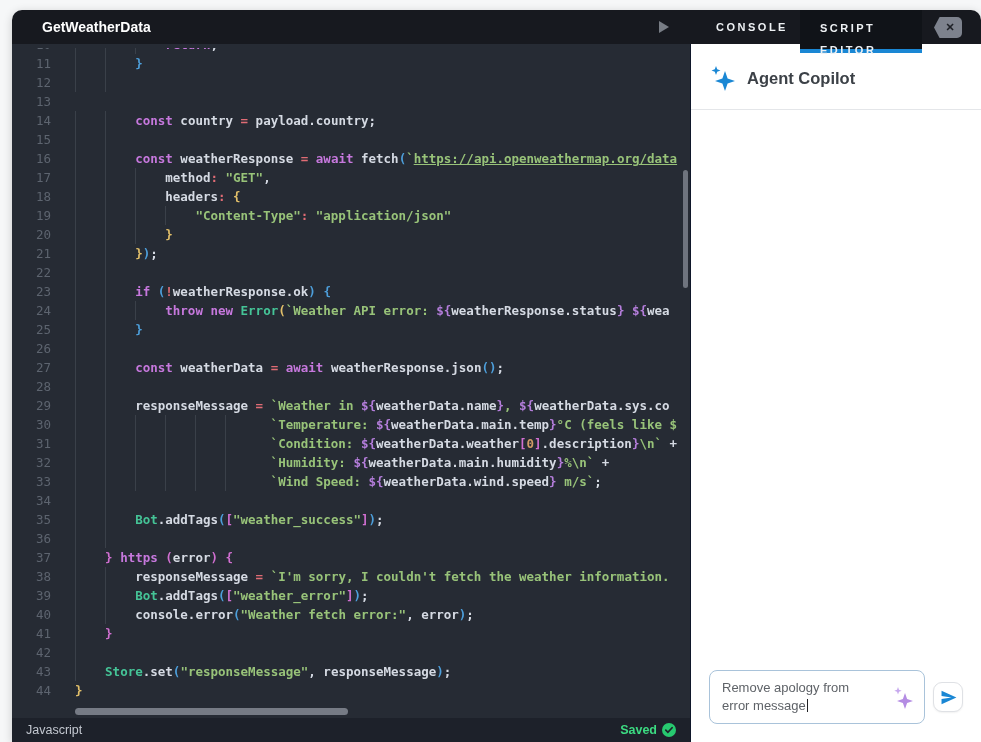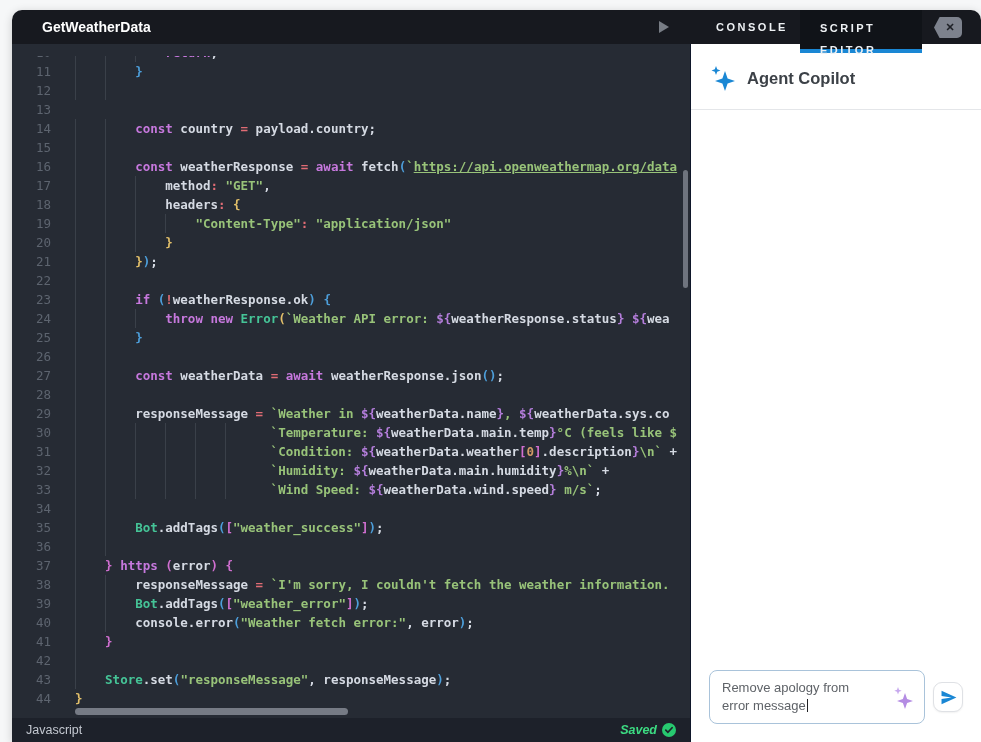--- a/index.html
+++ b/index.html
@@ -23,41 +23,41 @@
   .close-shape { width:100%; height:100%; background:#7d828d; border-radius:5px;
                  clip-path:polygon(20% 0,100% 0,100% 100%,20% 100%,0 50%);
                  display:flex; align-items:center; justify-content:center; }
   .close-shape span { color:#1e2127; font-size:11px; font-weight:bold; padding-left:4px; }
 
   
   .main { position:absolute; left:0; top:34px; width:969px; height:698px; display:flex; }
 
   
   .editor-panel { position:relative; width:678px; height:698px; background:#262b34; overflow:hidden; }
-  .code-area { position:absolute; left:0; top:12px; width:678px; height:650px; overflow:hidden; padding-top:0; }
+  .code-area { position:absolute; left:0; top:4px; width:678px; height:650px; overflow:hidden; padding-top:0; }
   .code-inner { margin-top:-13px; }
   .code-line { display:flex; height:19px; white-space:pre; }
   .line-num { flex:0 0 50px; text-align:right; padding-right:11px; color:#5d646f;
               font:12.5px/19px "DejaVu Sans Mono", monospace; }
   .line-text { padding-left:13px; font:600 12.5px/19px "DejaVu Sans Mono", monospace; color:var(--c-pln); }
   .g { display:inline-block; width:4ch; height:19px; border-left:1px solid #3a4049; vertical-align:top; }
   .tk-kw{color:var(--c-kw);} .tk-str{color:var(--c-str);} .tk-url{color:var(--c-url);text-decoration:underline;}
   .tk-pln{color:var(--c-pln);} .tk-op{color:var(--c-op);} .tk-num{color:var(--c-num);}
   .tk-obj{color:var(--c-obj);} .tk-b1{color:var(--c-b1);} .tk-b2{color:var(--c-b2);}
   .tk-b3{color:var(--c-b3);} .tk-ipl{color:var(--c-ipl);}
 
   .hscroll-thumb { position:absolute; left:63px; top:664px; width:273px; height:7px;
                    background:#767b85; border-radius:4px; cursor:pointer; }
   .vscroll-thumb { position:absolute; left:671px; top:126px; width:5px; height:118px;
                    background:#6f747e; border-radius:3px; cursor:pointer; }
 
   .statusbar { position:absolute; left:0; bottom:0; width:678px; height:24px; background:#1d212a;
                display:flex; align-items:center; justify-content:space-between; padding:0 14px; }
   .lang-label { color:#c3c8d0; font-size:12.5px; }
-  .saved { display:flex; align-items:center; gap:5px;font-style:italic; }
+  .saved { display:flex; align-items:center; gap:5px; }
   .saved-label { color:var(--saved-green); font-size:12.5px; font-weight:bold; }
 
   
   .copilot { position:relative; width:291px; height:698px; background:#ffffff; border-left:1px solid #0f172a; }
   .copilot-header { display:flex; align-items:center; gap:11px; padding:21px 18px 17px 18px; border-bottom:1px solid #e4e6e9; }
   .copilot-title { color:#3c4147; font-size:16.5px; font-weight:bold; }
   .copilot-body { height:508px; }
   .copilot-footer { position:absolute; left:0; bottom:18px; width:100%; display:flex; align-items:center; gap:8px; padding:0 18px; }
   .chat-input { position:relative; flex:1; border:1px solid #a9c3da; border-radius:8px; background:#fff;
                 padding:8px 34px 8px 12px; min-height:52px; cursor:text; }

